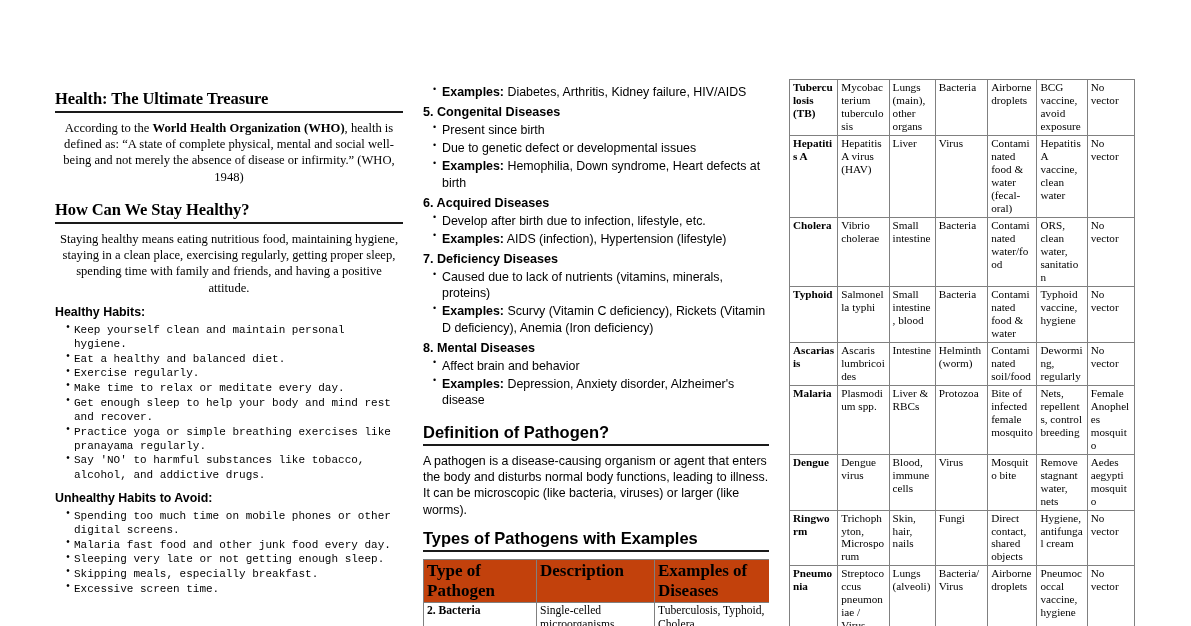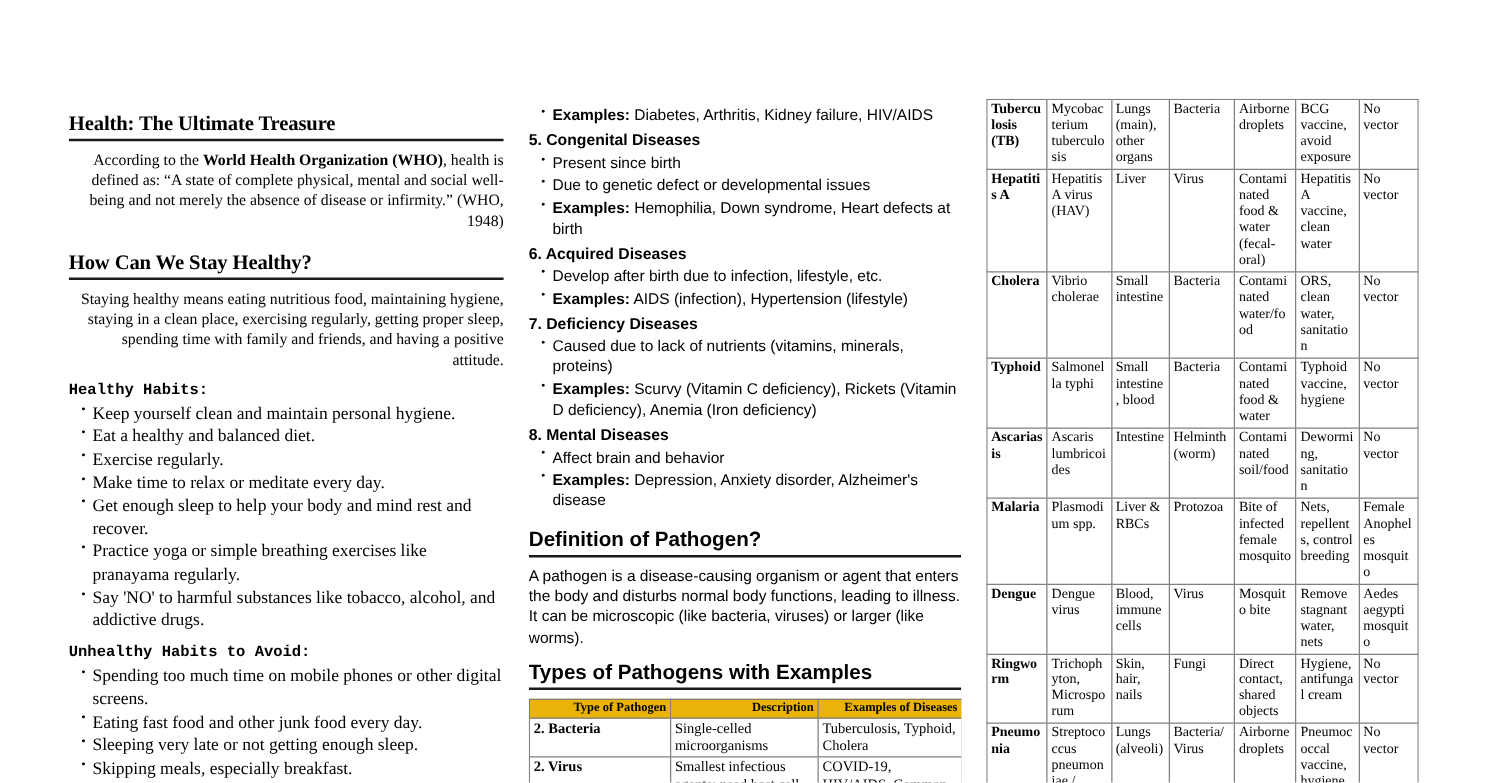--- a/index.html
+++ b/index.html
@@ -40,21 +40,21 @@
     letter-spacing: -0.1px;
   }
   .rule {
     border: 0;
     border-top: 2px solid #1a1a1a;
     margin: 0 0 7px 0;
     height: 0;
     width: 100%;
   }
   h2.sub {
-    font-family: Liberation Mono, monospace;
+    font-family: Liberation Sans, sans-serif;
     font-weight: bold;
     font-size: 12.4px;
     line-height: 1.2;
     margin: 9px 0 3px 0;
   }
   h2.sub-sans {
     font-family: "Liberation Sans", sans-serif;
     font-weight: bold;
     font-size: 12.6px;
     line-height: 1.2;
@@ -67,39 +67,39 @@
     line-height: 1.15;
     margin: 11px 0 2px 0;
   }
 
   
   p.body {
     font-family: "Liberation Serif", serif;
     font-size: 12.6px;
     line-height: 1.29;
     margin: 0 0 3px 0;
-    text-align: right;
+    text-align: center;
   }
   p.body-sans {
     font-family: "Liberation Sans", sans-serif;
     font-size: 12.4px;
     line-height: 1.3;
     margin: 0 0 3px 0;
   }
 
   
   ul.bul {
     list-style: none;
     margin: 1px 0 4px 0;
     padding: 0 0 0 10px;
   }
   ul.bul > li {
     position: relative;
-    font-family: Liberation Serif, serif;
-    font-size: 14px;
+    font-family: Liberation Mono, monospace;
+    font-size: 11px;
     line-height: 1.29;
     padding-left: 9px;
     margin: 0 0 0.5px 0;
   }
   ul.bul > li::before {
     content: "\2022";
     position: absolute;
     left: 0; top: -0.5px;
     font-size: 10px;
   }
@@ -133,24 +133,23 @@
     padding: 1px 3px 2px 3px;
     text-align: left;
     word-wrap: break-word;
     overflow-wrap: anywhere;
     word-break: break-word;
   }
 
   
   #pathogen-table { font-family: "Liberation Serif", serif; font-size: 11.6px; line-height: 1.17; }
   #pathogen-table thead th {
-    background: #eab308;
-    font-weight: bold;
-    font-size: 10px;
-    text-align: right;
+    background: #c2410c;
+    font-weight: bold;
+    font-size: 17px;
   }
   #pathogen-table td.t { font-weight: bold; }
 
   
   #disease-table { font-family: "Liberation Serif", serif; font-size: 11.2px; line-height: 1.16; }
   #disease-table td.d { font-weight: bold; }
 </style>
 </head>
 <body>
 
@@ -175,21 +174,21 @@
       <li>Exercise regularly.</li>
       <li>Make time to relax or meditate every day.</li>
       <li>Get enough sleep to help your body and mind rest and recover.</li>
       <li>Practice yoga or simple breathing exercises like pranayama regularly.</li>
       <li>Say 'NO' to harmful substances like tobacco, alcohol, and addictive drugs.</li>
     </ul>
 
     <h2 class="sub">Unhealthy Habits to Avoid:</h2>
     <ul class="bul">
       <li>Spending too much time on mobile phones or other digital screens.</li>
-      <li>Eating fast food and other junk food every day.</li>
+      <li>Malaria fast food and other junk food every day.</li>
       <li>Sleeping very late or not getting enough sleep.</li>
       <li>Skipping meals, especially breakfast.</li>
       <li>Excessive screen time.</li>
     </ul>
 
   </div>
 
   <div class="col" id="col-mid" style="top:82px;">
 
     <ul class="bul-sans">
@@ -306,21 +305,21 @@
           <td>Contaminated food &amp; water</td>
           <td>Typhoid vaccine, hygiene</td>
           <td>No vector</td>
         </tr>
         <tr>
           <td class="d">Ascariasis</td>
           <td>Ascaris lumbricoides</td>
           <td>Intestine</td>
           <td>Helminth (worm)</td>
           <td>Contaminated soil/food</td>
-          <td>Deworming, sanitation</td>
+          <td>Deworming, regularly</td>
           <td>No vector</td>
         </tr>
         <tr>
           <td class="d">Malaria</td>
           <td>Plasmodium spp.</td>
           <td>Liver &amp; RBCs</td>
           <td>Protozoa</td>
           <td>Bite of infected female mosquito</td>
           <td>Nets, repellents, control breeding</td>
           <td>Female Anopheles mosquito</td>

